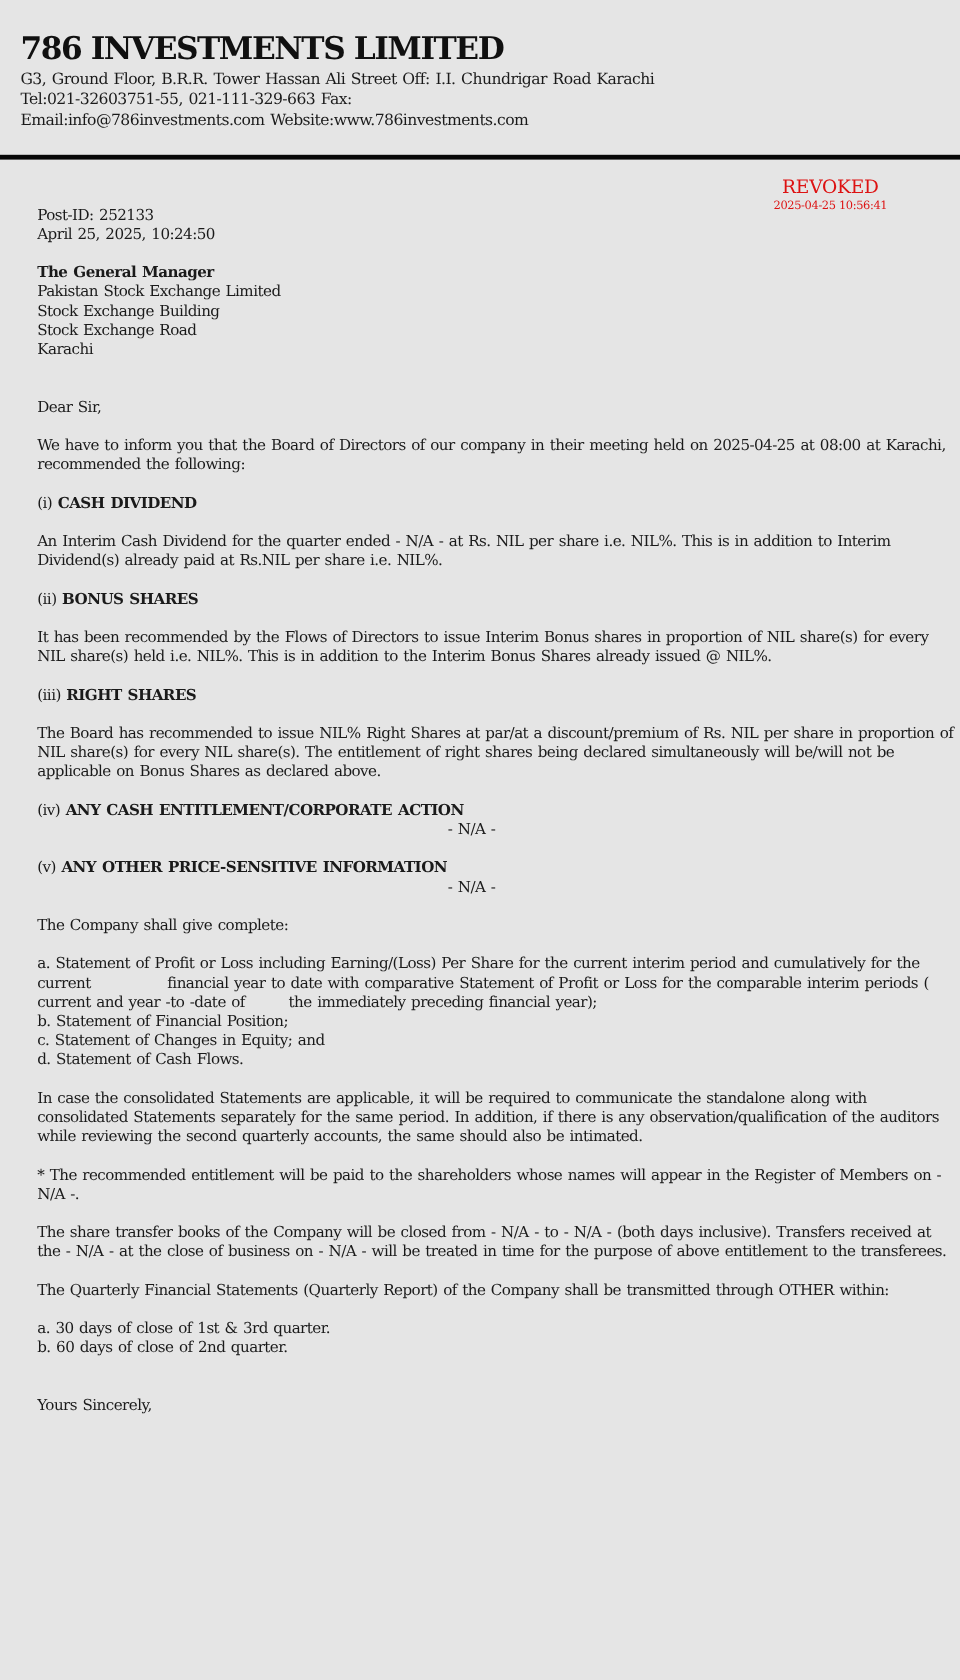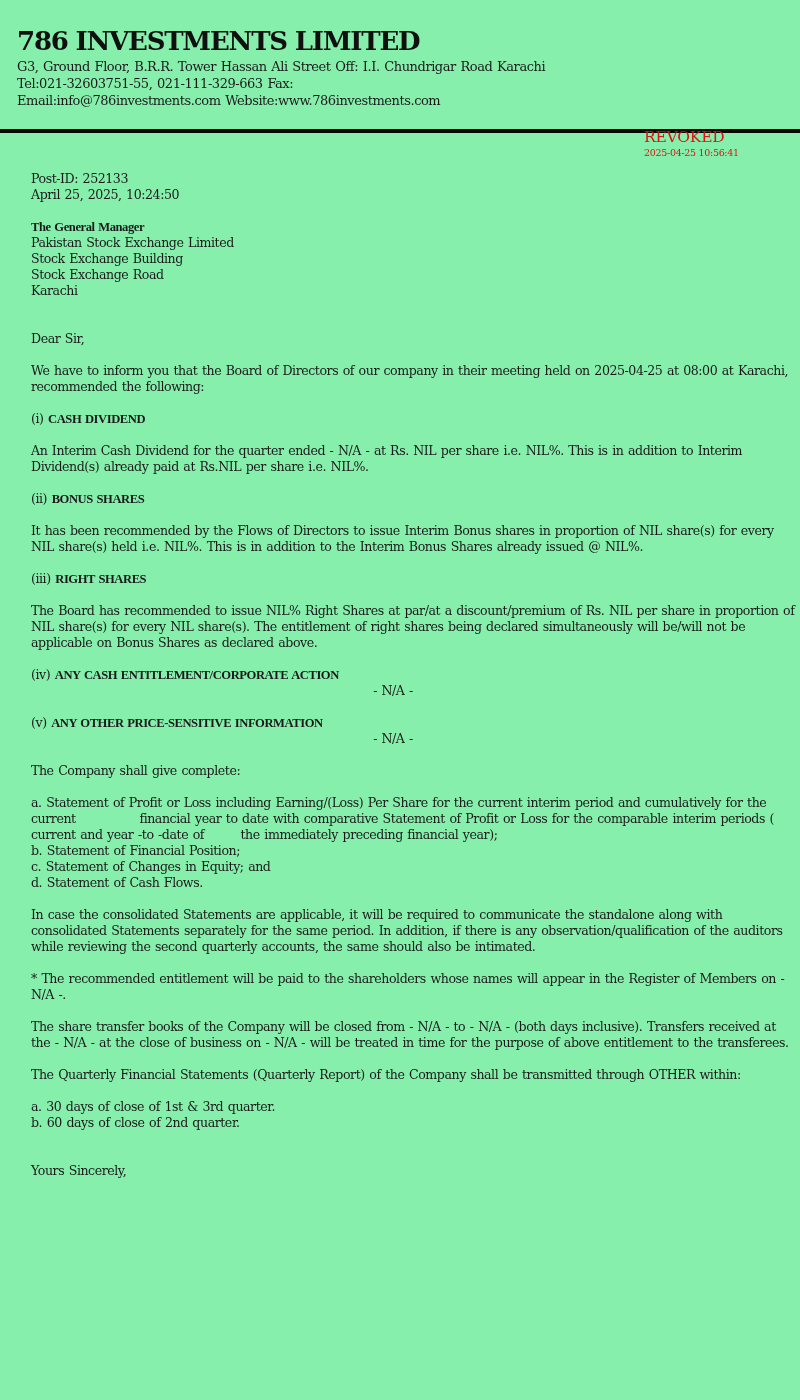--- a/index.html
+++ b/index.html
@@ -1,49 +1,49 @@
 <!DOCTYPE html>
 <html><head>
 <meta charset="utf-8">
 <style>
   html,body { margin:0; padding:0; background:#fcfcf9; }
   .page {
     position:relative; width:800px; height:1400px;
-    background:#86efac; color:#1a1a1a; overflow:hidden;
+    background:#e5e5e5; color:#1a1a1a; overflow:hidden;
     font-family:"DejaVu Serif","Liberation Serif",serif;
   }
   
   .letterhead { padding:28px 17px 0 17px; }
   .company-name {
     margin:0; font-size:26px; line-height:26px; font-weight:bold;
     letter-spacing:-1.2px; color:#101010; white-space:nowrap;
   }
   .addr { font-size:13px; line-height:17px; letter-spacing:-0.45px; word-spacing:1px; }
   .addr-first { margin-top:4px; }
   .rule { height:4px; background:#070707; margin-top:20px; width:800px; }
 
   
-  .stamp { position:absolute; left:644px; top:129px; width:96px; color:#dd1212; }
+  .stamp { position:absolute; left:644px; top:148px; width:96px; text-align:center; color:#dd1212; }
   .stamp-status { font-size:15.5px; line-height:16px; letter-spacing:-0.2px; }
   .stamp-time { font-size:9.5px; line-height:12px; letter-spacing:-0.3px; margin-top:2px; }
 
   
   .letter {
     padding:0 3px 0 31px;
     font-size:12.6px; line-height:16px;
     letter-spacing:-0.45px; word-spacing:1px;
   }
   .blk { margin:16px 0 0 0; }
   .pre { white-space:pre-wrap; }
   .meta { margin-top:38px; }
   .subject { margin-top:35px; }
   .salutation { margin-top:32px; }
   .signoff { margin-top:32px; }
   .na { margin-top:0; text-align:center; padding-right:42px; }
-  strong, .bold { font-weight:bold;font-family:Liberation Serif, serif; }
+  strong, .bold { font-weight:bold; }
   p { margin:0; }
 </style>
 </head>
 <body>
 
 <div class="page">
 
   <header class="letterhead">
     <h1 class="company-name">786 INVESTMENTS LIMITED</h1>
     <div class="addr addr-first">G3, Ground Floor, B.R.R. Tower Hassan Ali Street Off: I.I. Chundrigar Road Karachi</div>

